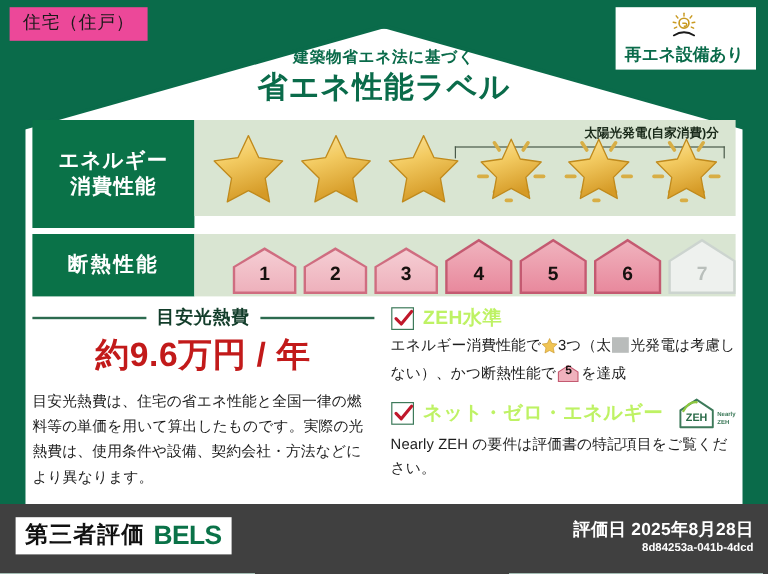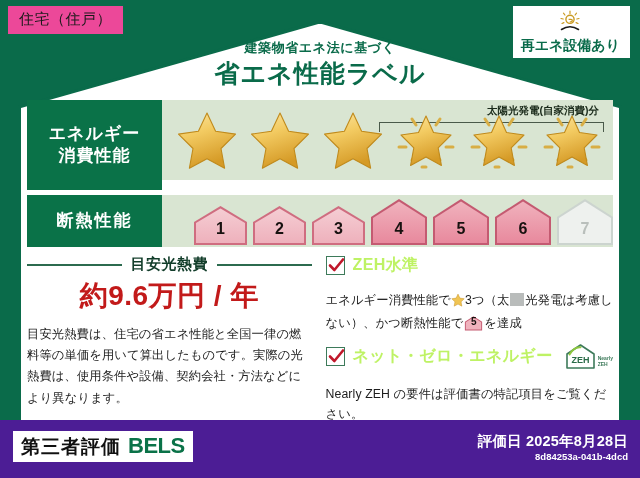--- a/index.html
+++ b/index.html
@@ -235,21 +235,21 @@
     color: #bef264;
     font-size: 16px;
     font-weight: bold;
     letter-spacing: 0.4px;
     white-space: nowrap;
   }
   .zeh-body {
     font-size: 12.3px;
     color: #1d1d1d;
     line-height: 1.62;
-    margin-top: 15px;
+    margin-top: 3px;
     letter-spacing: 0.1px;
   }
   .inline-star { display:inline-block; vertical-align:-3px; }
   .redacted {
     display: inline-block;
     width: 14px; height: 13px;
     background: #b9bcbb;
     vertical-align: -2px;
     margin: 0 1px;
   }
@@ -277,21 +277,21 @@
     line-height: 1.05;
     font-weight: bold;
     padding-bottom: 3px;
   }
 
   
   .bottom-bar {
     position: absolute;
     left: 0; bottom: 0;
     width: 640px; height: 58px;
-    background: #4c1d95;
+    background: #404040;
     z-index: 35;
   }
   .bels-badge {
     position: absolute;
     left: 13px; top: 11px;
     background: #ffffff;
     padding: 4px 8px 5px 8px;
     display: flex;
     align-items: center;
     gap: 7px;

